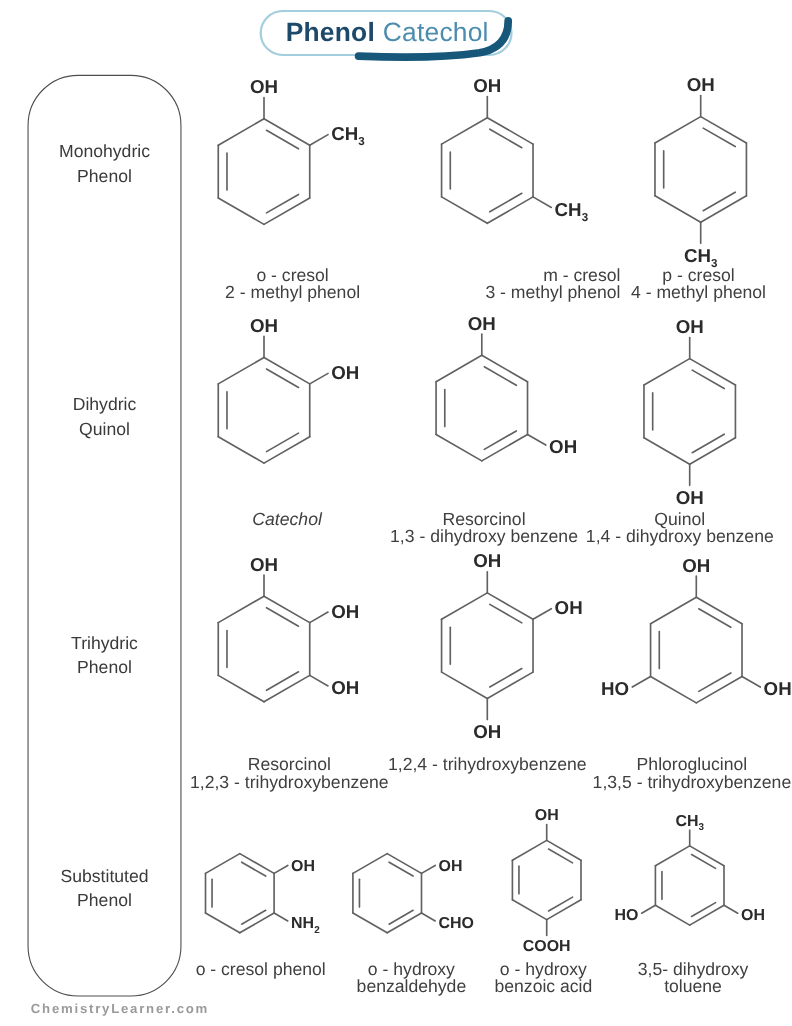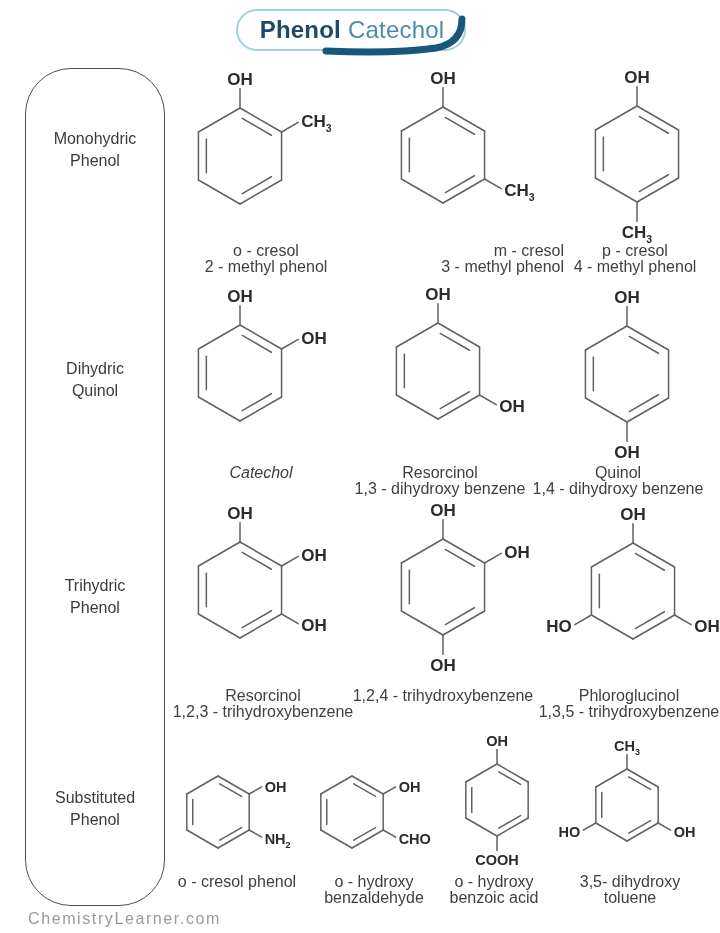--- a/index.html
+++ b/index.html
@@ -27,21 +27,21 @@
   
   .mol{position:absolute;margin:0;}
   .mol svg{display:block;overflow:visible;}
   .mol-caption{
     position:absolute;width:230px;text-align:center;
     font-size:16px;line-height:15.5px;color:#3f3f3f;font-weight:500;
   }
   
   #footer{
     position:absolute;left:28px;top:910px;
-    font-size:16px;font-weight:normal;letter-spacing:1.6px;color:#9a9a9a;
+    font-size:12px;font-weight:bold;letter-spacing:1.6px;color:#9a9a9a;
   }
 </style>
 </head>
 <body>
 
 <div id="page">
 
   <svg id="title-pill" viewBox="0 0 236 52">
     <rect id="pill-rect" x="3" y="4" width="228" height="40" rx="20" fill="none" stroke-width="2" stroke="#a3cede"></rect>
     <path id="pill-swoosh" d="M 92 45 Q 160 48 202 42 Q 228 37 228 13" fill="none" stroke-width="7" stroke-linecap="round" stroke="#17587a"></path>

